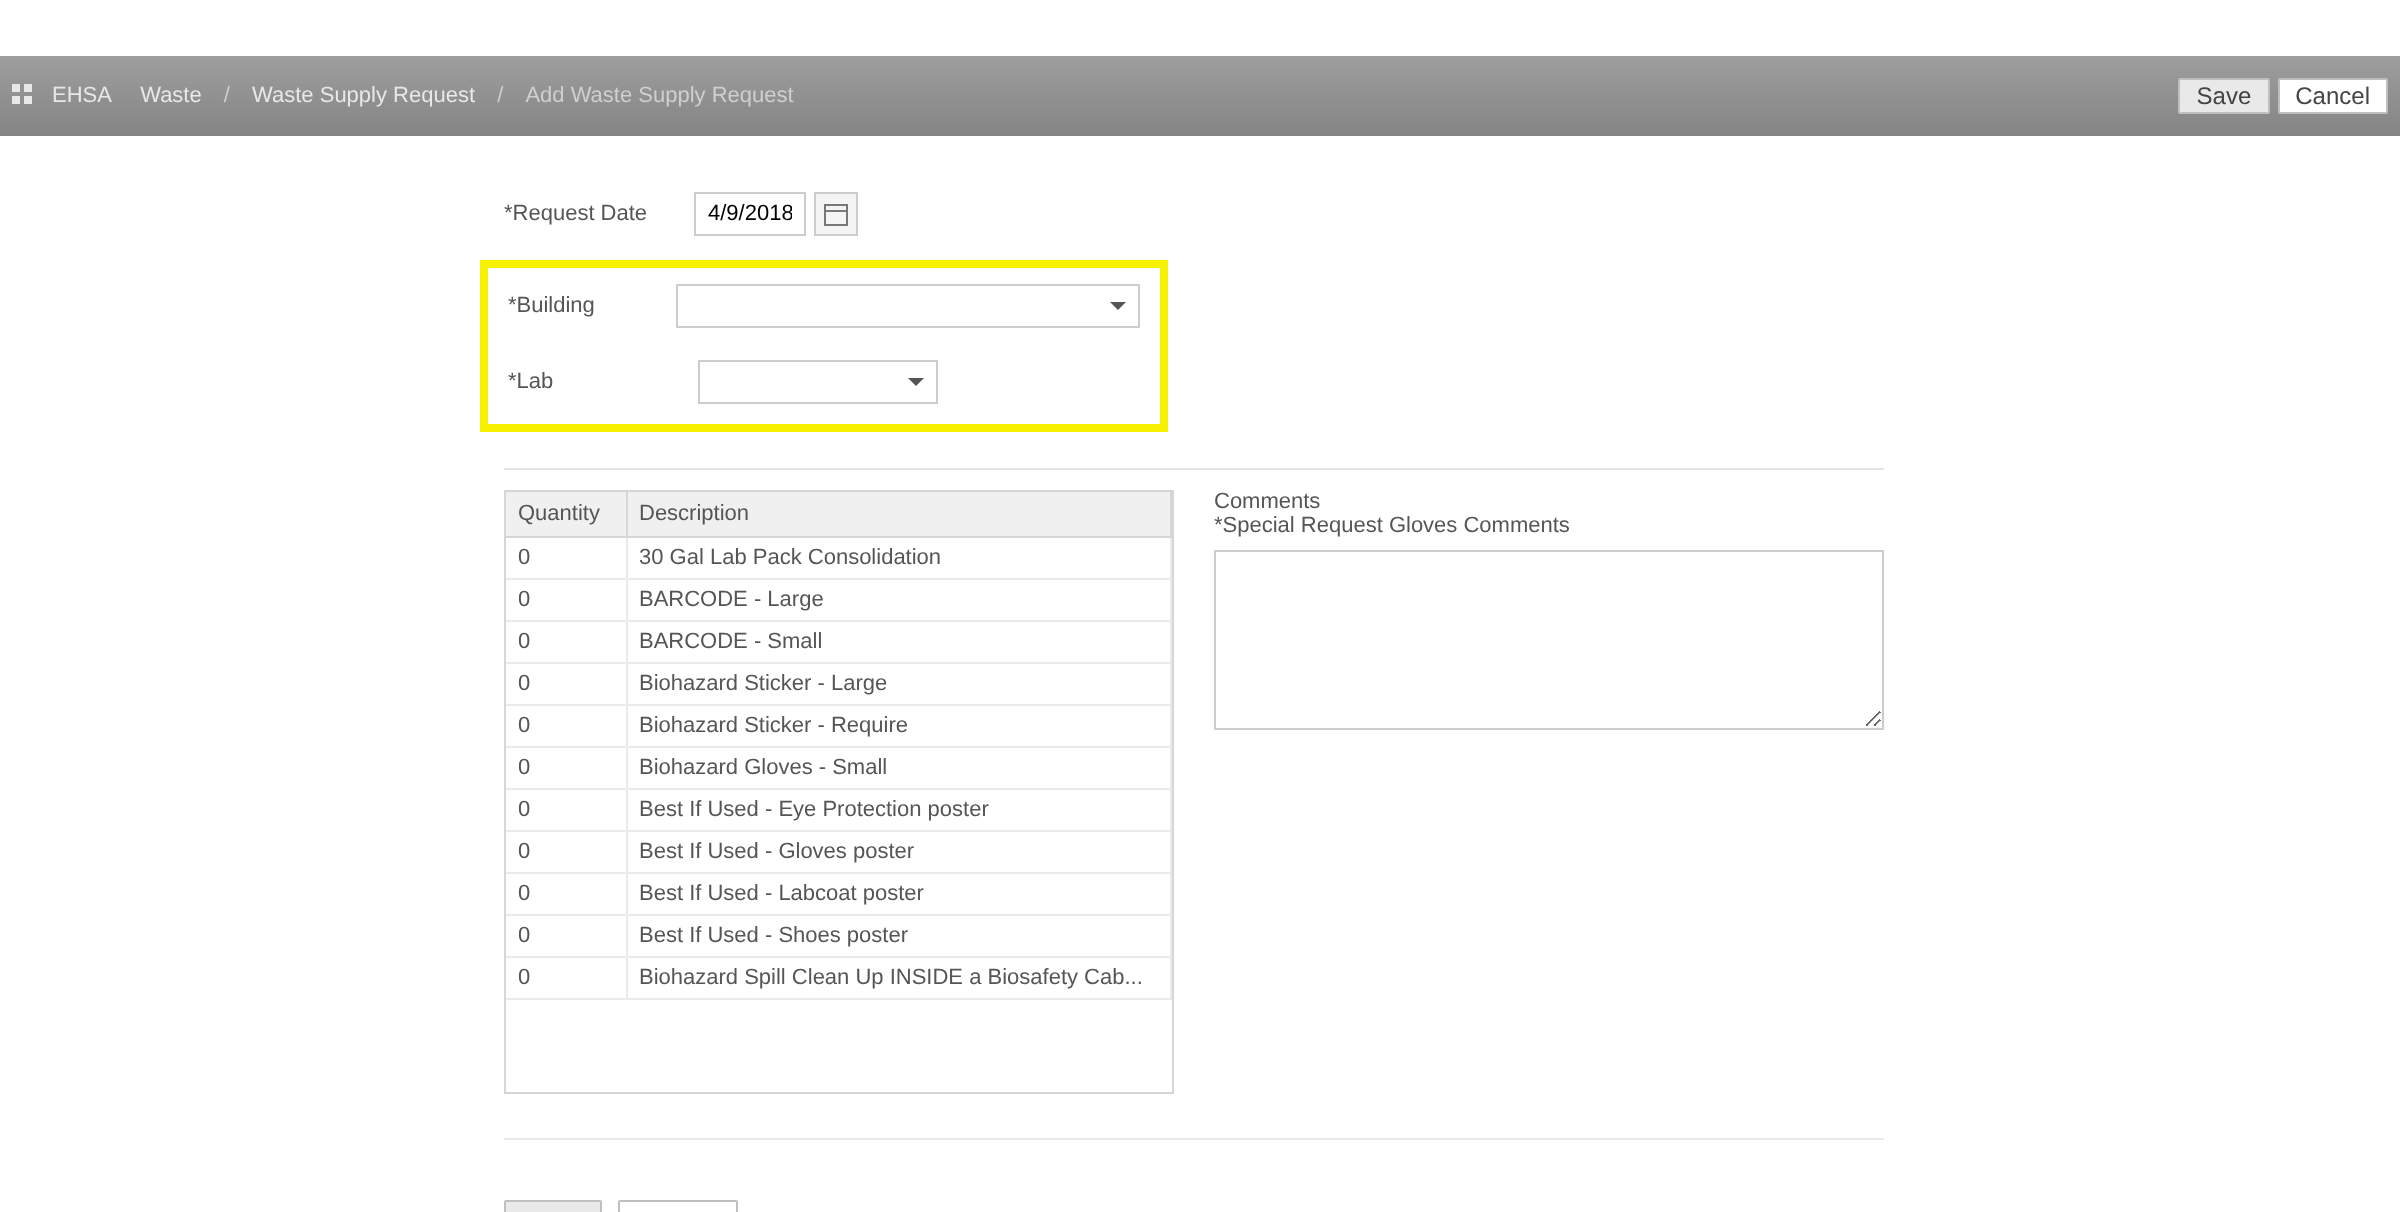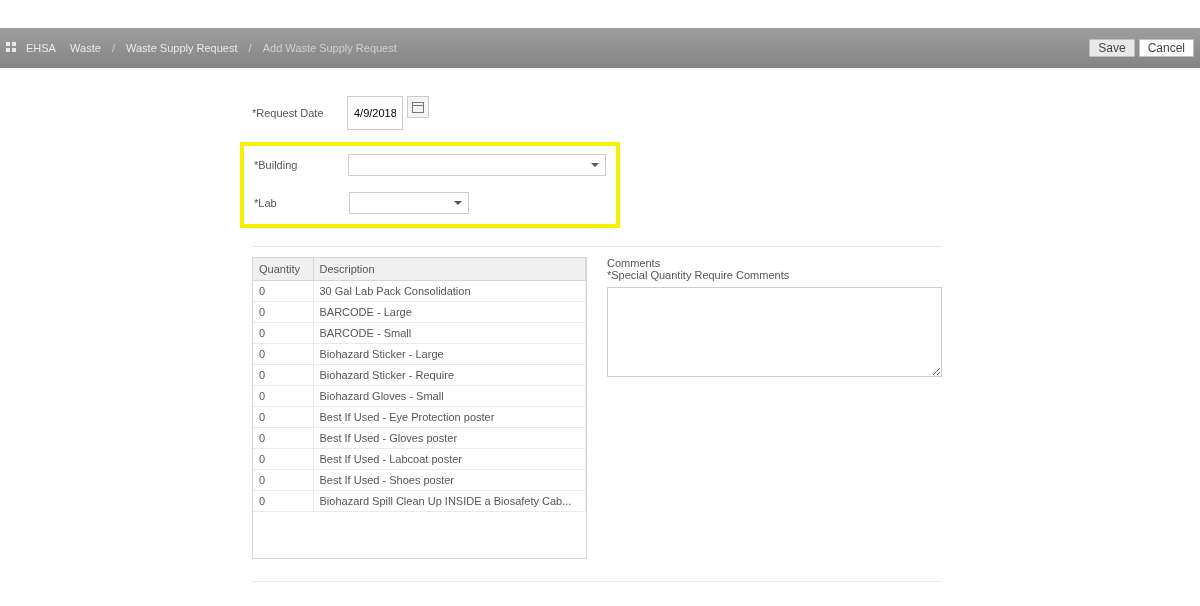--- a/index.html
+++ b/index.html
@@ -52,21 +52,21 @@
   .form-area {
     width: 940px;
     margin-left: 252px;
     padding-top: 28px;
   }
   .row { display: flex; align-items: center; margin-bottom: 12px; }
   .label { width: 95px; text-align: left; font-size: 11px; color: #555; }
   .req::before { content: "*"; }
   .input {
     border: 1px solid #ccc;
-    height: 34px;
+    height: 22px;
     padding: 0 6px;
     font-size: 11px;
     background: #fff;
   }
   .date-wrap { display: flex; gap: 4px; }
   .cal-btn {
     width: 22px; height: 22px;
     border: 1px solid #ccc;
     background: #f4f4f4;
     display: flex;
@@ -82,21 +82,21 @@
   .cal-icon::before {
     content: "";
     position: absolute;
     top: 2px; left: 0; right: 0;
     height: 1px;
     background: #777;
   }
   .highlight-box {
     border: 4px solid #f7f100;
     padding: 8px 10px 10px 10px;
-    width: 380px;
+    width: 344px;
     margin-left: -12px;
     margin-bottom: 18px;
   }
   .select {
     border: 1px solid #ccc;
     height: 22px;
     background: #fff;
     position: relative;
     display: flex;
     align-items: center;
@@ -259,21 +259,21 @@
               <td>0</td>
               <td>Biohazard Spill Clean Up INSIDE a Biosafety Cab...</td>
             </tr>
           </tbody>
       </table>
     </div>
 
     <div class="comments-side">
       <div class="comments-head">
         <span>Comments</span>
-        <span>*Special Quantity Require Comments</span>
+        <span>*Special Request Gloves Comments</span>
       </div>
       <textarea class="comments-box" style=""></textarea>
     </div>
 
   </div>
 
   <hr class="thin" style="width:690px; margin-left:0;">
 
   <div class="bottom-actions">
     <button class="btn">Save</button>

